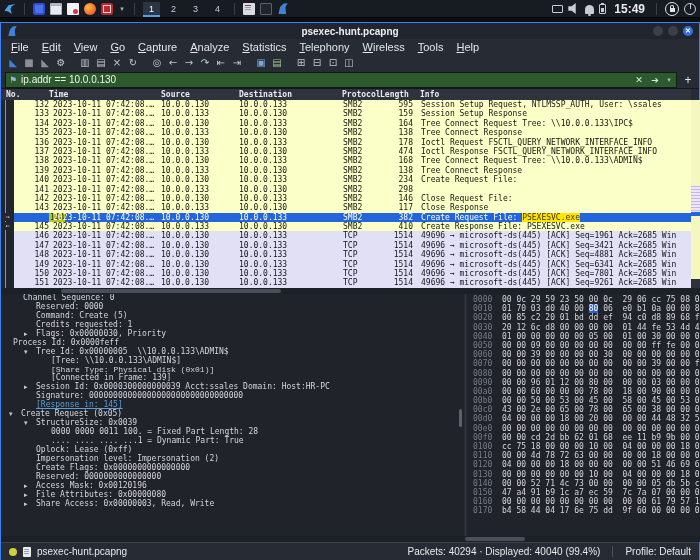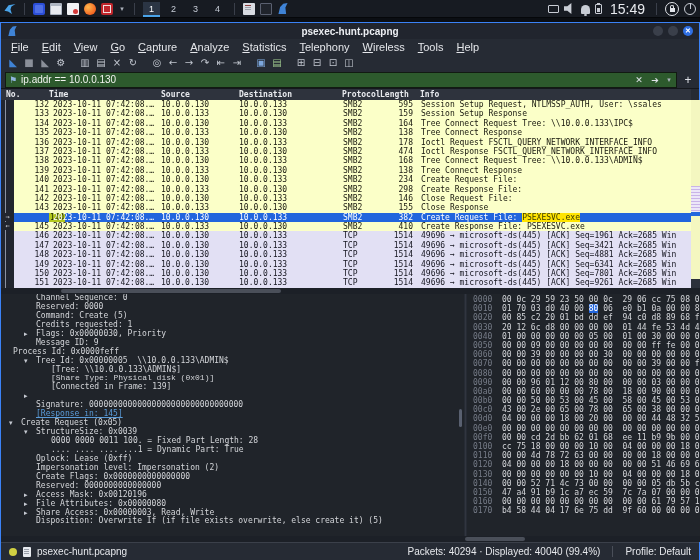--- a/index.html
+++ b/index.html
@@ -24,21 +24,21 @@
   .dropdown-chevron-icon{width:8px;color:#aab0ba;font-size:7px;line-height:12px;text-align:center;}
   .document-icon{background:#d9dce2;border-radius:1px;}
   .document-icon:after{content:"";position:absolute;left:2px;top:2px;width:6px;height:1px;background:#8b3d3d;box-shadow:0 2px 0 #9aa0aa,0 4px 0 #9aa0aa;}
   .terminal-small-icon{background:#20242c;border:1px solid #5a6070;box-sizing:border-box;border-radius:1px;}
   .wireshark-icon{background:#3f83d6;clip-path:polygon(12% 96%,26% 38%,52% 10%,88% 4%,70% 42%,76% 96%);}
   .ws-active{position:relative;}
   .ws-active:after{content:"";position:absolute;left:-1px;right:-1px;bottom:-3px;height:2px;background:#4aa3e8;}
   .wsbox{min-width:13px;height:14px;display:flex;align-items:center;justify-content:center;font-size:9px;color:#c6ccd6;position:relative;padding:0 2px;}
   .wsbox.active{background:#2b3544;color:#fff;}
   .wsbox.active:after{content:"";position:absolute;left:0;right:0;bottom:-1px;height:2px;background:#4aa3e8;}
-  .p-time{font-size:14px;color:#e8eaee;padding:0 3px;}
+  .p-time{font-size:12px;color:#e8eaee;padding:0 3px;font-weight:bold;}
   .display-icon{border:1px solid #c8ccd4;border-radius:1px;width:11px;height:8px;box-sizing:border-box;margin-top:1px;}
   .volume-icon{background:#c8ccd4;clip-path:polygon(0 32%,28% 32%,62% 4%,62% 96%,28% 68%,0 68%);}
   .notifications-icon{background:#c8ccd4;border-radius:50% 50% 12% 12%;width:9px;height:9px;margin-top:1px;}
   .notifications-icon:after{content:"";position:absolute;left:3px;bottom:-2px;width:3px;height:2px;background:#c8ccd4;border-radius:50%;}
   .battery-icon{border:1px solid #c8ccd4;width:7px;height:10px;border-radius:1px;box-sizing:border-box;margin-top:1px;position:relative;}
   .battery-icon:before{content:"";position:absolute;top:-2px;left:1px;width:3px;height:1px;background:#c8ccd4;}
   .battery-icon:after{content:"";position:absolute;left:1px;right:1px;bottom:1px;height:4px;background:#c8ccd4;}
   .lock-icon{border:1px solid #e2e5ea;border-radius:50%;}
   .lock-icon:before{content:"";position:absolute;left:4px;top:2px;width:4px;height:3px;border:1px solid #e2e5ea;border-bottom:none;border-radius:2px 2px 0 0;box-sizing:border-box;}
   .lock-icon:after{content:"";position:absolute;left:3.5px;top:5px;width:5px;height:4px;background:#e2e5ea;}
@@ -240,23 +240,23 @@
     <div class="rows" id="rows">
         <div class="prow smb2"><span class="c-gut conv"></span><span class="c-no">132</span><span class="c-time">2023-10-11 07:42:08.…</span><span class="c-src">10.0.0.130</span><span class="c-dst">10.0.0.133</span><span class="c-proto">SMB2</span><span class="c-len">595</span><span class="c-info">Session Setup Request, NTLMSSP_AUTH, User: \ssales</span></div>
         <div class="prow smb2"><span class="c-gut conv"></span><span class="c-no">133</span><span class="c-time">2023-10-11 07:42:08.…</span><span class="c-src">10.0.0.133</span><span class="c-dst">10.0.0.130</span><span class="c-proto">SMB2</span><span class="c-len">159</span><span class="c-info">Session Setup Response</span></div>
         <div class="prow smb2"><span class="c-gut conv"></span><span class="c-no">134</span><span class="c-time">2023-10-11 07:42:08.…</span><span class="c-src">10.0.0.130</span><span class="c-dst">10.0.0.133</span><span class="c-proto">SMB2</span><span class="c-len">164</span><span class="c-info">Tree Connect Request Tree: \\10.0.0.133\IPC$</span></div>
         <div class="prow smb2"><span class="c-gut conv"></span><span class="c-no">135</span><span class="c-time">2023-10-11 07:42:08.…</span><span class="c-src">10.0.0.133</span><span class="c-dst">10.0.0.130</span><span class="c-proto">SMB2</span><span class="c-len">138</span><span class="c-info">Tree Connect Response</span></div>
         <div class="prow smb2"><span class="c-gut conv"></span><span class="c-no">136</span><span class="c-time">2023-10-11 07:42:08.…</span><span class="c-src">10.0.0.130</span><span class="c-dst">10.0.0.133</span><span class="c-proto">SMB2</span><span class="c-len">178</span><span class="c-info">Ioctl Request FSCTL_QUERY_NETWORK_INTERFACE_INFO</span></div>
         <div class="prow smb2"><span class="c-gut conv"></span><span class="c-no">137</span><span class="c-time">2023-10-11 07:42:08.…</span><span class="c-src">10.0.0.133</span><span class="c-dst">10.0.0.130</span><span class="c-proto">SMB2</span><span class="c-len">474</span><span class="c-info">Ioctl Response FSCTL_QUERY_NETWORK_INTERFACE_INFO</span></div>
         <div class="prow smb2"><span class="c-gut conv"></span><span class="c-no">138</span><span class="c-time">2023-10-11 07:42:08.…</span><span class="c-src">10.0.0.130</span><span class="c-dst">10.0.0.133</span><span class="c-proto">SMB2</span><span class="c-len">168</span><span class="c-info">Tree Connect Request Tree: \\10.0.0.133\ADMIN$</span></div>
         <div class="prow smb2"><span class="c-gut conv"></span><span class="c-no">139</span><span class="c-time">2023-10-11 07:42:08.…</span><span class="c-src">10.0.0.133</span><span class="c-dst">10.0.0.130</span><span class="c-proto">SMB2</span><span class="c-len">138</span><span class="c-info">Tree Connect Response</span></div>
         <div class="prow smb2"><span class="c-gut conv"></span><span class="c-no">140</span><span class="c-time">2023-10-11 07:42:08.…</span><span class="c-src">10.0.0.130</span><span class="c-dst">10.0.0.133</span><span class="c-proto">SMB2</span><span class="c-len">234</span><span class="c-info">Create Request File: </span></div>
-        <div class="prow smb2"><span class="c-gut conv"></span><span class="c-no">141</span><span class="c-time">2023-10-11 07:42:08.…</span><span class="c-src">10.0.0.133</span><span class="c-dst">10.0.0.130</span><span class="c-proto">SMB2</span><span class="c-len">298</span><span class="c-info">Create Response File: </span></div>
+        <div class="prow smb2"><span class="c-gut conv"></span><span class="c-no">141</span><span class="c-time">2023-10-11 07:42:08.…</span><span class="c-src">10.0.0.133</span><span class="c-dst">10.0.0.130</span><span class="c-proto">SMB2</span><span class="c-len">298</span></div>
         <div class="prow smb2"><span class="c-gut conv"></span><span class="c-no">142</span><span class="c-time">2023-10-11 07:42:08.…</span><span class="c-src">10.0.0.130</span><span class="c-dst">10.0.0.133</span><span class="c-proto">SMB2</span><span class="c-len">146</span><span class="c-info">Close Request File: </span></div>
-        <div class="prow smb2"><span class="c-gut conv"></span><span class="c-no">143</span><span class="c-time">2023-10-11 07:42:08.…</span><span class="c-src">10.0.0.133</span><span class="c-dst">10.0.0.130</span><span class="c-proto">SMB2</span><span class="c-len">155</span><span class="c-info">Close Response</span></div>
+        <div class="prow smb2"><span class="c-gut conv"></span><span class="c-no">143</span><span class="c-time">2023-10-11 07:42:08.…</span><span class="c-src">10.0.0.133</span><span class="c-dst">10.0.0.130</span><span class="c-proto">SMB2</span><span class="c-len">117</span><span class="c-info">Close Response</span></div>
         <div class="prow smb2 selected"><span class="c-gut conv"><span class="mk">→</span></span><span class="c-no"><span class="hl-no">144</span></span><span class="c-time">2023-10-11 07:42:08.…</span><span class="c-src">10.0.0.130</span><span class="c-dst">10.0.0.133</span><span class="c-proto">SMB2</span><span class="c-len">382</span><span class="c-info">Create Request File: <span class="hl-file">PSEXESVC.exe</span></span></div>
         <div class="prow smb2"><span class="c-gut conv"><span class="mk">←</span></span><span class="c-no">145</span><span class="c-time">2023-10-11 07:42:08.…</span><span class="c-src">10.0.0.133</span><span class="c-dst">10.0.0.130</span><span class="c-proto">SMB2</span><span class="c-len">410</span><span class="c-info">Create Response File: PSEXESVC.exe</span></div>
         <div class="prow tcp"><span class="c-gut conv"></span><span class="c-no">146</span><span class="c-time">2023-10-11 07:42:08.…</span><span class="c-src">10.0.0.130</span><span class="c-dst">10.0.0.133</span><span class="c-proto">TCP</span><span class="c-len">1514</span><span class="c-info">49696 → microsoft-ds(445) [ACK] Seq=1961 Ack=2685 Win</span></div>
         <div class="prow tcp"><span class="c-gut conv"></span><span class="c-no">147</span><span class="c-time">2023-10-11 07:42:08.…</span><span class="c-src">10.0.0.130</span><span class="c-dst">10.0.0.133</span><span class="c-proto">TCP</span><span class="c-len">1514</span><span class="c-info">49696 → microsoft-ds(445) [ACK] Seq=3421 Ack=2685 Win</span></div>
         <div class="prow tcp"><span class="c-gut conv"></span><span class="c-no">148</span><span class="c-time">2023-10-11 07:42:08.…</span><span class="c-src">10.0.0.130</span><span class="c-dst">10.0.0.133</span><span class="c-proto">TCP</span><span class="c-len">1514</span><span class="c-info">49696 → microsoft-ds(445) [ACK] Seq=4881 Ack=2685 Win</span></div>
         <div class="prow tcp"><span class="c-gut conv"></span><span class="c-no">149</span><span class="c-time">2023-10-11 07:42:08.…</span><span class="c-src">10.0.0.130</span><span class="c-dst">10.0.0.133</span><span class="c-proto">TCP</span><span class="c-len">1514</span><span class="c-info">49696 → microsoft-ds(445) [ACK] Seq=6341 Ack=2685 Win</span></div>
         <div class="prow tcp"><span class="c-gut conv"></span><span class="c-no">150</span><span class="c-time">2023-10-11 07:42:08.…</span><span class="c-src">10.0.0.130</span><span class="c-dst">10.0.0.133</span><span class="c-proto">TCP</span><span class="c-len">1514</span><span class="c-info">49696 → microsoft-ds(445) [ACK] Seq=7801 Ack=2685 Win</span></div>
         <div class="prow tcp"><span class="c-gut conv"></span><span class="c-no">151</span><span class="c-time">2023-10-11 07:42:08.…</span><span class="c-src">10.0.0.130</span><span class="c-dst">10.0.0.133</span><span class="c-proto">TCP</span><span class="c-len">1514</span><span class="c-info">49696 → microsoft-ds(445) [ACK] Seq=9261 Ack=2685 Win</span></div>
       </div>
 
@@ -265,46 +265,44 @@
       <div class="mm-seg mm-sel"></div>
       <div class="mm-seg mm-end"></div>
     </div>
 
     <div class="hscroll1">
         <div class="thumb"></div>
       </div>
 
     <div class="details" id="details">
       <div class="dscroll"></div>
-    <div class="dline" style="padding-left: 23px; align-items: center;"><span class="tw"></span><span>Channel Sequence: 0</span></div>
+    <div class="dline" style="padding-left: 10px; align-items: center;"><span class="tw"></span><span>Channel Sequence: 0</span></div>
         <div class="dline" style="padding-left: 23px;"><span class="tw"></span><span>Reserved: 0000</span></div>
         <div class="dline" style="padding-left: 23px;"><span class="tw"></span><span>Command: Create (5)</span></div>
         <div class="dline" style="padding-left: 23px;"><span class="tw"></span><span>Credits requested: 1</span></div>
         <div class="dline" style="padding-left: 23px;"><span class="tw">▸</span><span>Flags: 0x00000030, Priority</span></div>
-        <div class="dline" style="padding-left: 23px;"><span class="tw"></span><span>Message ID: 9</span></div>
         <div class="dline" style=""><span class="tw"></span><span>Process Id: 0x0000feff</span></div>
         <div class="dline" style="padding-left: 23px;"><span class="tw">▾</span><span>Tree Id: 0x00000005  \\10.0.0.133\ADMIN$</span></div>
         <div class="dline" style="padding-left: 38px;"><span class="tw"></span><span>[Tree: \\10.0.0.133\ADMIN$]</span></div>
         <div class="dline" style="padding-left: 38px; font-family: Liberation Mono, monospace;"><span class="tw"></span><span>[Share Type: Physical disk (0x01)]</span></div>
         <div class="dline" style="padding-left: 38px;"><span class="tw"></span><span>[Connected in Frame: 139]</span></div>
-        <div class="dline" style="padding-left: 23px;"><span class="tw">▸</span></div>
+        <div class="dline" style="padding-left: 23px;"><span class="tw">▸</span><span>Session Id: 0x0000300000000039 Acct:ssales Domain: Host:HR-PC</span></div>
         <div class="dline" style="padding-left: 23px;"><span class="tw"></span><span>Signature: 00000000000000000000000000000000</span></div>
         <div class="dline" style="padding-left: 23px;"><span class="tw"></span><span class="dlink">[Response in: 145]</span></div>
         <div class="dline" style="padding-left: 8px;"><span class="tw">▾</span><span>Create Request (0x05)</span></div>
         <div class="dline" style="padding-left: 23px;"><span class="tw">▾</span><span>StructureSize: 0x0039</span></div>
         <div class="dline" style="padding-left: 38px;"><span class="tw"></span><span>0000 0000 0011 100. = Fixed Part Length: 28</span></div>
         <div class="dline" style="padding-left: 38px;"><span class="tw"></span><span>.... .... .... ...1 = Dynamic Part: True</span></div>
         <div class="dline" style="padding-left: 23px;"><span class="tw"></span><span>Oplock: Lease (0xff)</span></div>
         <div class="dline" style="padding-left: 23px;"><span class="tw"></span><span>Impersonation level: Impersonation (2)</span></div>
         <div class="dline" style="padding-left: 23px;"><span class="tw"></span><span>Create Flags: 0x0000000000000000</span></div>
         <div class="dline" style="padding-left: 23px;"><span class="tw"></span><span>Reserved: 0000000000000000</span></div>
         <div class="dline" style="padding-left: 23px;"><span class="tw">▸</span><span>Access Mask: 0x00120196</span></div>
         <div class="dline" style="padding-left: 23px;"><span class="tw">▸</span><span>File Attributes: 0x00000080</span></div>
         <div class="dline" style="padding-left: 23px;"><span class="tw">▸</span><span>Share Access: 0x00000003, Read, Write</span></div>
-        <div class="dline" style="padding-left: 23px;"><span class="tw"></span><span>Disposition: Overwrite If (if file exists overwrite, else create it) (5)</span></div>
       </div>
     <div class="pane-div"></div>
 
     <div class="hexpane" id="hexpane">
         <div class="hrow"><span class="hoff">0000  </span><span>00</span> <span>0c</span> <span>29</span> <span>59</span> <span>23</span> <span>50</span> <span>00</span> <span>0c</span>  <span>29</span> <span>06</span> <span>cc</span> <span>75</span> <span>08</span> <span>00</span> </div>
         <div class="hrow"><span class="hoff">0010  </span><span>01</span> <span>70</span> <span>03</span> <span>d0</span> <span>40</span> <span>00</span> <span class="hsel">80</span> <span>06</span>  <span>e0</span> <span>b1</span> <span>0a</span> <span>00</span> <span>00</span> <span>82</span> </div>
         <div class="hrow"><span class="hoff">0020  </span><span>00</span> <span>85</span> <span>c2</span> <span>20</span> <span>01</span> <span>bd</span> <span>dd</span> <span>ef</span>  <span>94</span> <span>c0</span> <span>d8</span> <span>89</span> <span>68</span> <span>f4</span> </div>
         <div class="hrow"><span class="hoff">0030  </span><span>20</span> <span>12</span> <span>6c</span> <span>d8</span> <span>00</span> <span>00</span> <span>00</span> <span>00</span>  <span>01</span> <span>44</span> <span>fe</span> <span>53</span> <span>4d</span> <span>42</span> </div>
         <div class="hrow"><span class="hoff">0040  </span><span>01</span> <span>00</span> <span>00</span> <span>00</span> <span>00</span> <span>00</span> <span>05</span> <span>00</span>  <span>01</span> <span>00</span> <span>30</span> <span>00</span> <span>00</span> <span>00</span> </div>
         <div class="hrow"><span class="hoff">0050  </span><span>00</span> <span>00</span> <span>09</span> <span>00</span> <span>00</span> <span>00</span> <span>00</span> <span>00</span>  <span>00</span> <span>00</span> <span>ff</span> <span>fe</span> <span>00</span> <span>00</span> </div>

